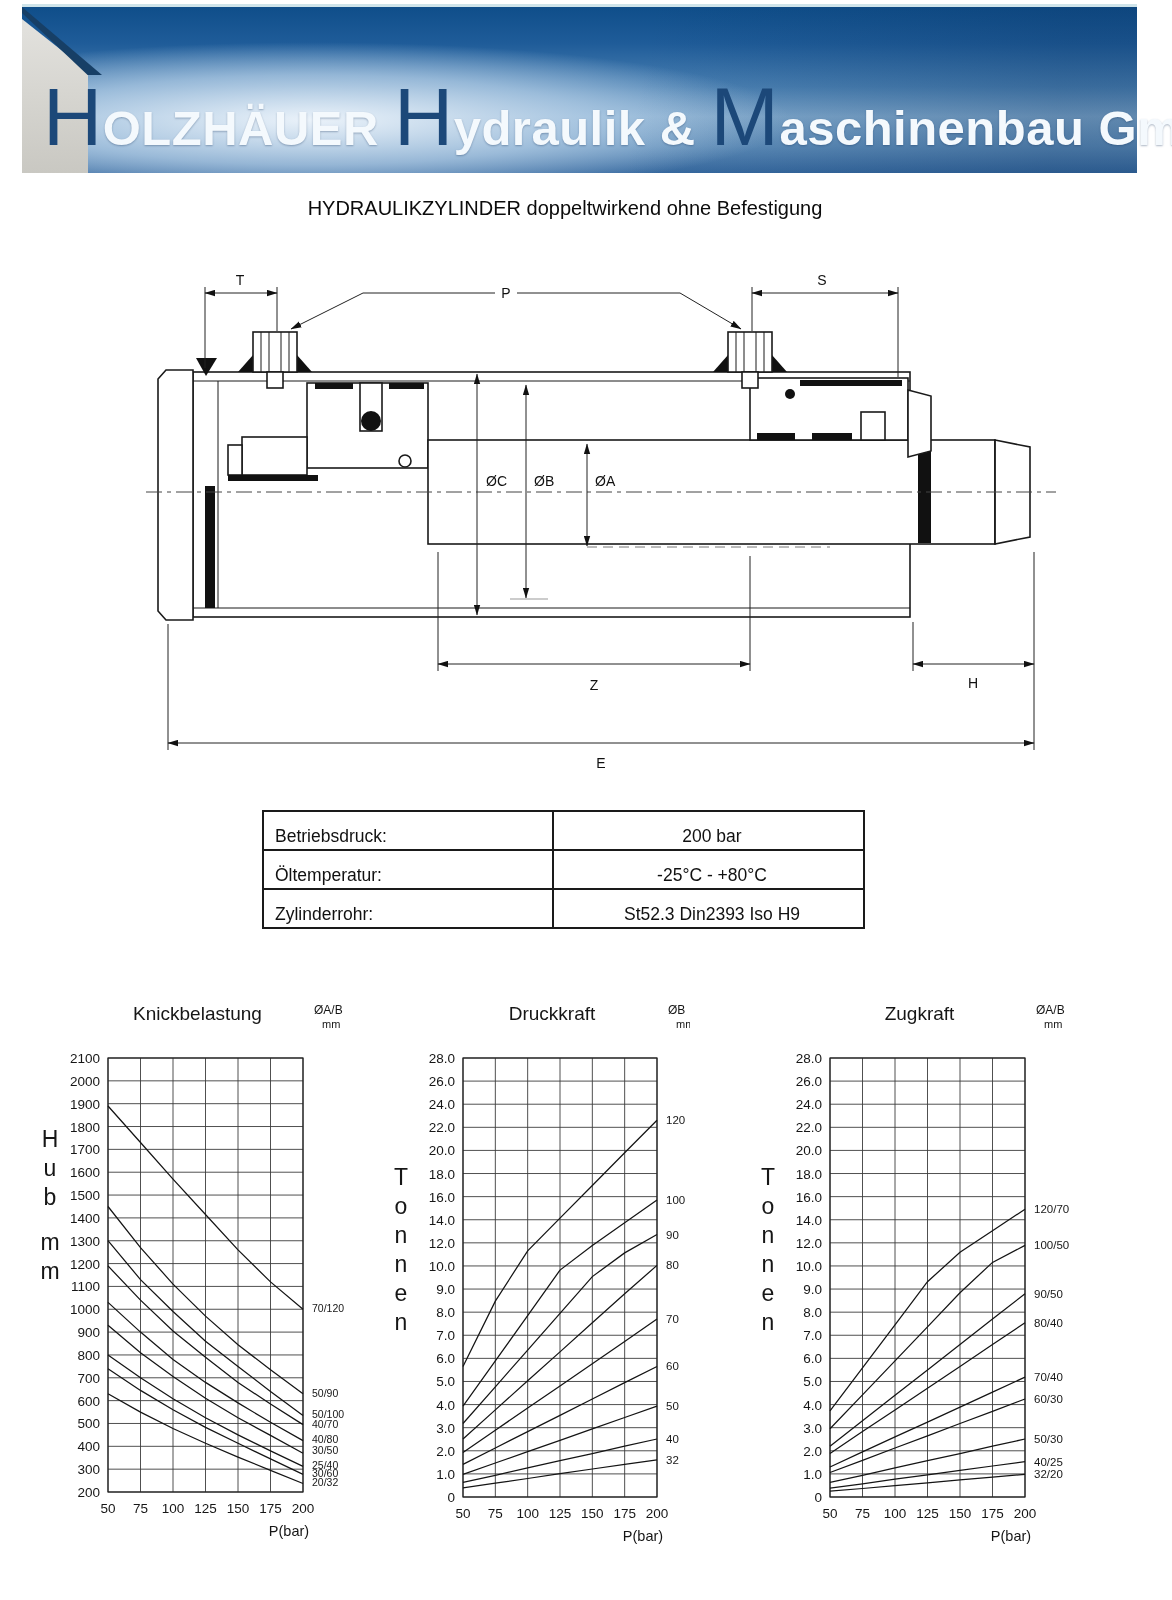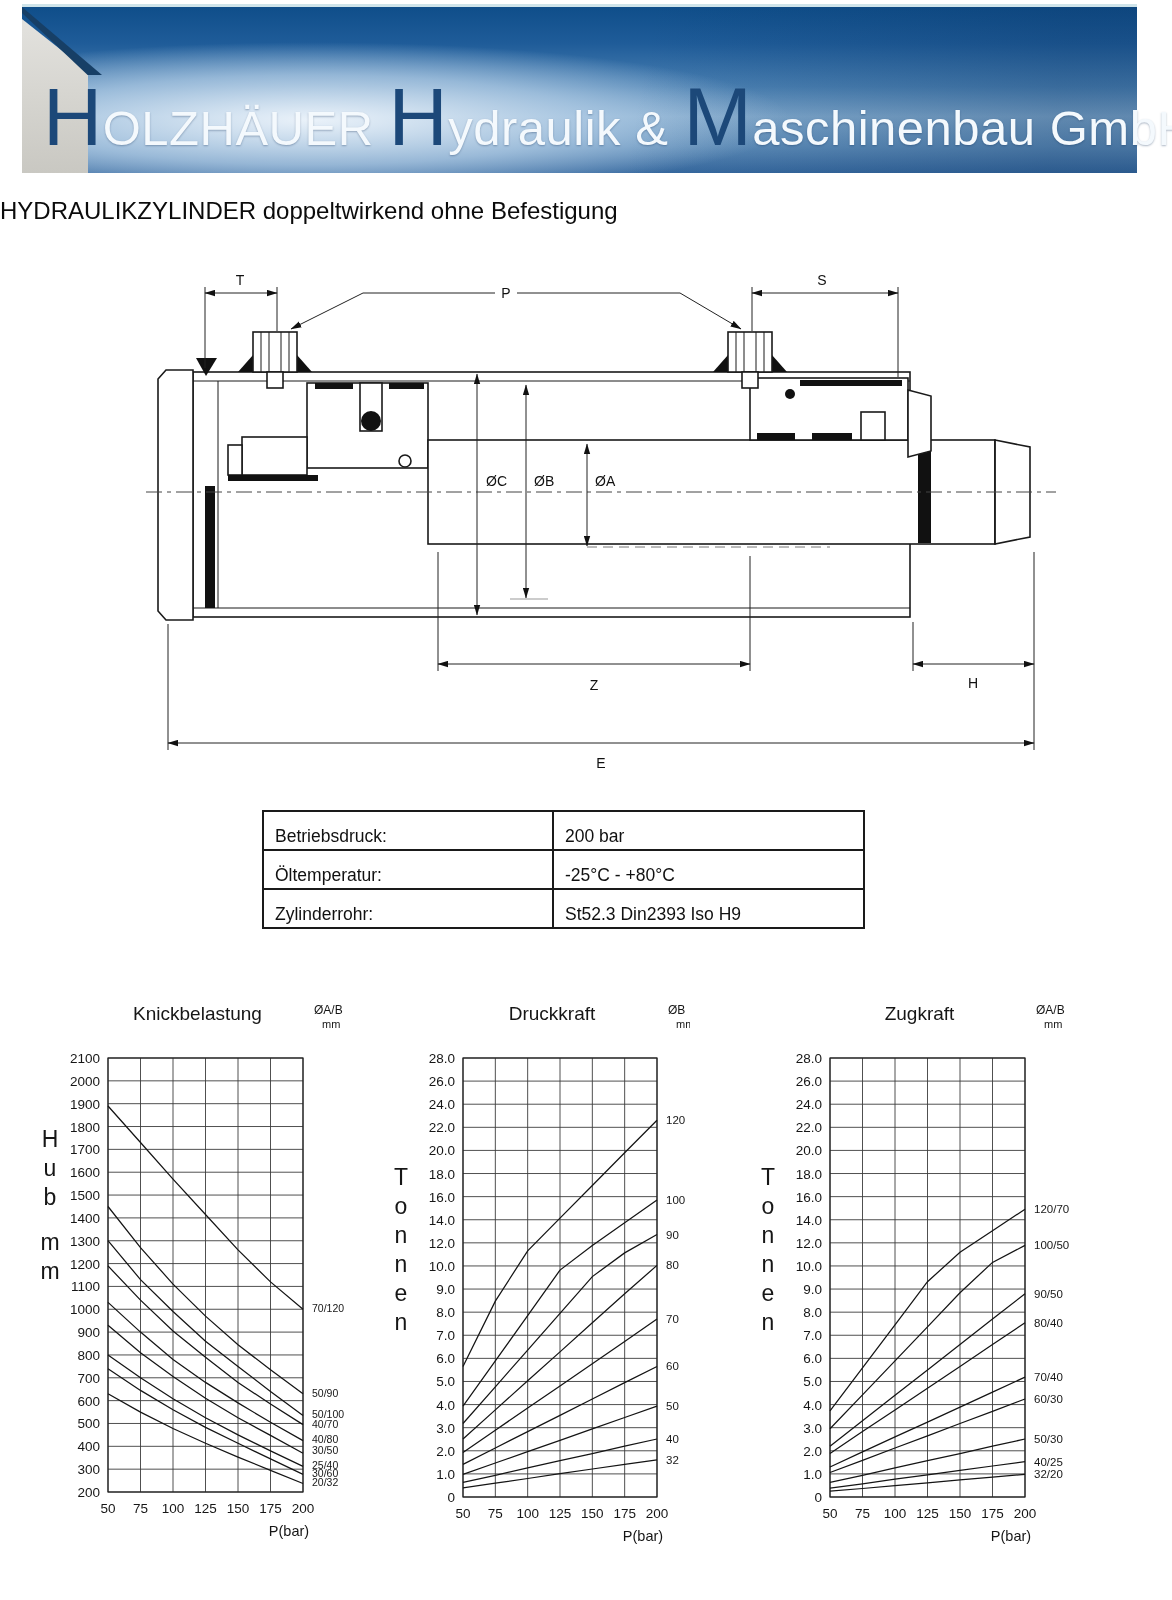--- a/index.html
+++ b/index.html
@@ -13,36 +13,36 @@
       radial-gradient(ellipse 55% 60% at 26% 68%, rgba(240,246,252,0.95), rgba(185,210,233,0.7) 45%, rgba(120,160,200,0) 78%),
       linear-gradient(180deg,#0f4e8a 0%,#1f5c99 22%,#4a80b2 48%,#7fa8cc 66%,#5e8db9 84%,#37699f 100%);}
   .house-wall{position:absolute;left:0;top:12px;width:66px;height:154px;
     background:linear-gradient(180deg,#e3e2de,#c9c8c2);
     clip-path:polygon(0 0,100% 34%,100% 100%,0 100%);}
   .house-roof{position:absolute;left:0;top:0;width:80px;height:68px;background:#173f66;
     clip-path:polygon(0 0,100% 100%,82% 100%,0 9%);}
   .brand{position:absolute;left:21px;top:63px;white-space:nowrap;letter-spacing:.5px;}
   .brand .seg{margin-right:15px;}
   .brand .accent{font-size:82px;color:#1c4879;font-weight:400;}
-  .brand .rest{font-size:49px;color:#f4f9fd;font-weight:400;text-shadow:0 1px 2px rgba(20,50,90,.35);}
+  .brand .rest{font-size:49px;color:#f4f9fd;font-weight:700;text-shadow:0 1px 2px rgba(20,50,90,.35);}
   
-  .doc-title{position:absolute;left:0;top:197px;width:1130px;
-    font-size:24px;color:#0b0b0b;}
+  .doc-title{position:absolute;left:0;top:197px;width:1130px;text-align:center;
+    font-size:20px;color:#0b0b0b;}
   
   .drawing{position:absolute;left:140px;top:255px;}
   .ol{fill:#ffffff;stroke:#1a1a1a;stroke-width:1.6;stroke-linejoin:miter;}
   .thin{stroke:#1a1a1a;stroke-width:1;fill:none;}
   .blk{fill:#111;stroke:none;}
   .dim{stroke:#222;stroke-width:1;fill:none;}
   .dimtxt{font-size:14px;fill:#111;font-family:"Liberation Sans",sans-serif;}
   
   .spec-table{position:absolute;left:262px;top:810px;border-collapse:collapse;}
   .spec-table td{border:2px solid #1a1a1a;height:25px;font-size:17.5px;padding:12px 4px 0 11px;}
   .spec-table td.c1{width:273px;}
-  .spec-table td.c2{width:294px;}
+  .spec-table td.c2{width:294px;text-align:center;}
   
   .chart{position:absolute;}
   .gl{stroke:#3c3c3c;stroke-width:0.9;}
   .cline{stroke:#141414;stroke-width:1.25;fill:none;}
   text{font-family:"Liberation Sans",sans-serif;}
 </style>
 </head>
 <body>
 
 <div class="page">

